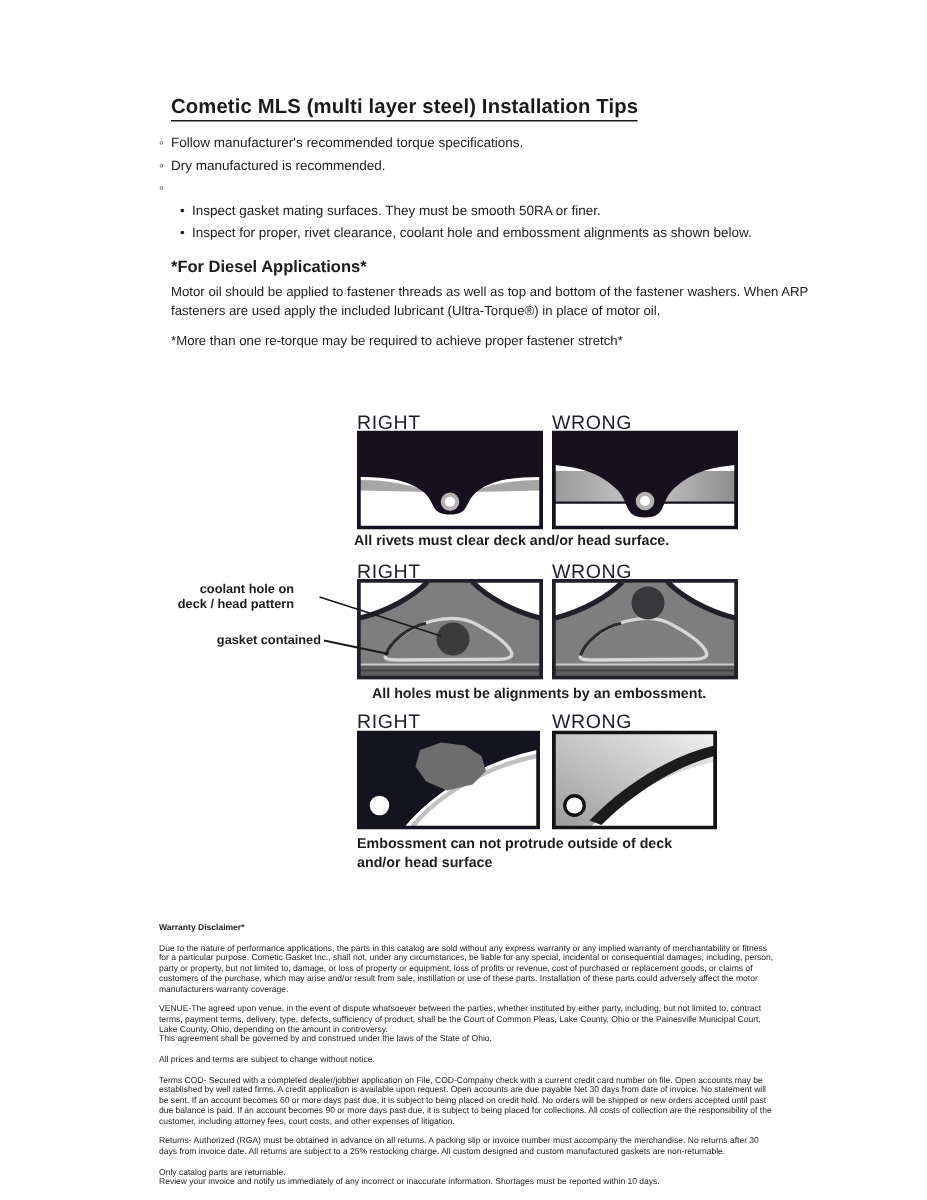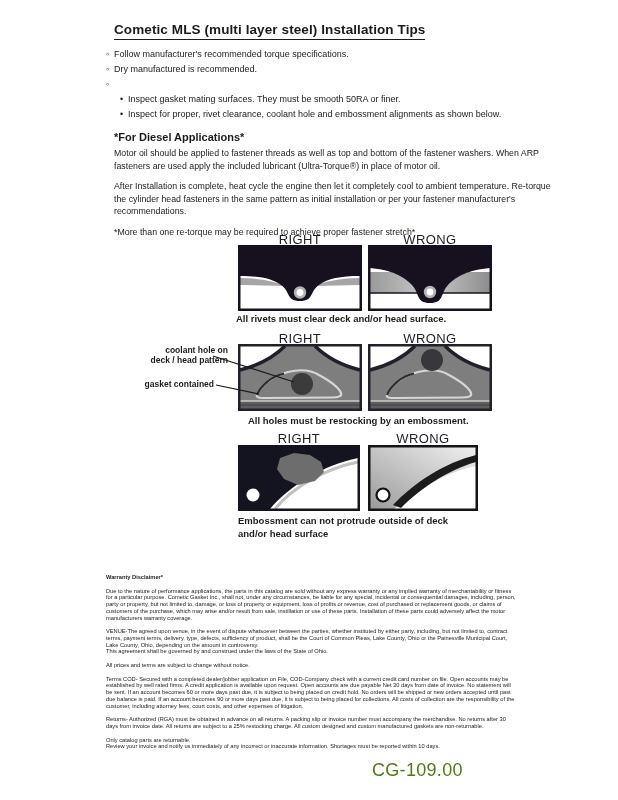--- a/index.html
+++ b/index.html
@@ -1,39 +1,39 @@
 <!DOCTYPE html>
 <html><head>
 <meta charset="utf-8">
 <style>
   html,body{margin:0;padding:0;}
   body{
     width:618px;height:800px;background:#ffffff;position:relative;overflow:hidden;
     font-family:"Liberation Sans","DejaVu Sans",sans-serif;color:#1b1b1b;
     -webkit-font-smoothing:antialiased;
   }
-  .page{position:absolute;inset:0;}
+  .page{position:absolute;inset:0;margin-top:42px;}
 
   
   .top{position:absolute;left:106px;top:20px;width:452px;}
   .title{
     display:inline-block;margin:0 0 7px 8px;font-size:13.5px;font-weight:bold;
     border-bottom:1.6px solid #1b1b1b;padding-bottom:2px;letter-spacing:.1px;
   }
   .bullet{display:flex;line-height:15px;font-size:9px;}
   .bullet .bm{width:8px;flex:0 0 8px;font-size:9px;}
   .bullet.sub{padding-left:14px;}
   .bullet.sub .bm{width:8px;flex:0 0 8px;}
   .diesel-h{margin:9px 0 4px 8px;font-size:11px;font-weight:bold;}
   .para{margin:0 0 8px 8px;width:440px;font-size:8.8px;line-height:12.5px;}
   .note{margin-bottom:0;}
 
   
   .diagrams{position:absolute;left:0;top:232px;width:618px;height:313px;}
-  .dlabel{position:absolute;font-size:13px;font-weight:500;color:#201c28;text-align:center;letter-spacing:.4px;}
+  .dlabel{position:absolute;font-size:13px;font-weight:500;color:#201c28;letter-spacing:.4px;}
   .dbox{position:absolute;}
   .dcap{position:absolute;font-size:9.5px;font-weight:600;color:#1d1d1d;line-height:13px;white-space:nowrap;}
   .callout{position:absolute;font-size:8.5px;font-weight:600;color:#1d1d1d;line-height:9.5px;text-align:right;}
   .overlay{position:absolute;left:0;top:0;pointer-events:none;}
 
   
   .fp{position:absolute;left:106px;top:574px;width:412px;font-size:5.7px;line-height:6.7px;color:#222;}
   .fp p{margin:0 0 7px 0;}
   .fp p.h{font-weight:bold;}
   .fp p.nog{margin-bottom:0;}
@@ -65,21 +65,20 @@
         <span>Inspect gasket mating surfaces.  They must be smooth 50RA or finer.</span>
       </div>
       <div class="bullet sub">
         <span class="bm">•</span>
         <span>Inspect for proper, rivet clearance, coolant hole and embossment alignments as shown below.</span>
       </div>
     </div>
 
     <h2 class="diesel-h">*For Diesel Applications*</h2>
     <p class="para">Motor oil should be applied to fastener threads as well as top and bottom of the fastener washers. When ARP fasteners are used apply the included lubricant (Ultra-Torque®) in place of motor oil.</p>
-    <p class="para">After Installation is complete, heat cycle the engine then let it completely cool to ambient temperature. Re-torque the cylinder head fasteners in the same pattern as initial installation or per your fastener manufacturer's recommendations.</p>
     <p class="para note">*More than one re-torque may be required to achieve proper fastener stretch*</p>
   </section>
 
   <section class="diagrams">
 
     <div class="dlabel" style="left:238px;top:0;width:124px">RIGHT</div>
     <div class="dlabel" style="left:368px;top:0;width:124px">WRONG</div>
 
     <svg class="dbox" style="left:238px;top:13px" width="124" height="66" viewBox="0 0 124 66">
       <rect x="0" y="0" width="124" height="66" fill="#ffffff"></rect>
@@ -106,21 +105,21 @@
       <circle cx="62" cy="47" r="7.2" fill="#b3b3b3" stroke="#17111f" stroke-width="2"></circle>
       <circle cx="62" cy="47" r="3.4" fill="#ffffff"></circle>
       <rect x="1.25" y="1.25" width="121.5" height="63.5" fill="none" stroke="#17111f" stroke-width="2.5"></rect>
     </svg>
 
     <div class="dcap" style="left:236px;top:80px">All rivets must clear deck and/or head surface.</div>
 
     <div class="dlabel" style="left:238px;top:99px;width:124px">RIGHT</div>
     <div class="dlabel" style="left:368px;top:99px;width:124px">WRONG</div>
 
-    <div class="callout" style="left:134px;top:114px;width:94px">
+    <div class="callout" style="left:102px;top:114px;width:94px">
       <div>coolant hole on</div>
       <div>deck / head pattern</div>
     </div>
     <div class="callout" style="left:118px;top:148px;width:96px">gasket contained</div>
 
     <svg class="dbox" style="left:238px;top:112px" width="124" height="67" viewBox="0 0 124 67">
       <rect x="0" y="0" width="124" height="67" fill="#7e7e7e"></rect>
       <path d="M2 2 H47 C38 11 22 21 2 26 Z" fill="#ffffff"></path>
       <path d="M47 2 C38 11 22 21 2 26" fill="none" stroke="#20202a" stroke-width="3.5"></path>
       <path d="M122 2 H77 C86 11 102 21 122 26 Z" fill="#ffffff"></path>
@@ -147,21 +146,21 @@
       <path d="M19 51 C22 42 34 32 46 29.5" fill="none" stroke="#2c2c2c" stroke-width="2.2"></path>
       <circle cx="64" cy="16" r="11" fill="#38383c"></circle>
       <rect x="1.25" y="1.25" width="121.5" height="64.5" fill="none" stroke="#20202a" stroke-width="2.5"></rect>
     </svg>
 
     <svg class="overlay" width="618" height="313" viewBox="0 0 618 313">
       <line x1="213" y1="124" x2="294" y2="150" stroke="#1a1a1a" stroke-width="1.2"></line>
       <line x1="216" y1="153" x2="259" y2="162" stroke="#1a1a1a" stroke-width="1.2"></line>
     </svg>
 
-    <div class="dcap" style="left:248px;top:182px">All holes must be restocking by an embossment.</div>
+    <div class="dcap" style="left:248px;top:182px">All holes must be alignments by an embossment.</div>
 
     <div class="dlabel" style="left:238px;top:199px;width:122px">RIGHT</div>
     <div class="dlabel" style="left:368px;top:199px;width:110px">WRONG</div>
 
     <svg class="dbox" style="left:238px;top:213px" width="122" height="66" viewBox="0 0 122 66">
       <rect x="0" y="0" width="122" height="66" fill="#ffffff"></rect>
       <path d="M2 2 H120 V13 C86 20 52 40 32 64 H2 Z" fill="#141320"></path>
       <path d="M120 17 C86 24 54 43 37 64" fill="none" stroke="#c1c1c1" stroke-width="3"></path>
       <path d="M42 13 L56 8 L72 10 L83 17 L86 27 L77 36 L60 40 L46 34 L39 24 Z" fill="#6d6d6d"></path>
       <circle cx="15" cy="50" r="6.5" fill="#ffffff"></circle>

